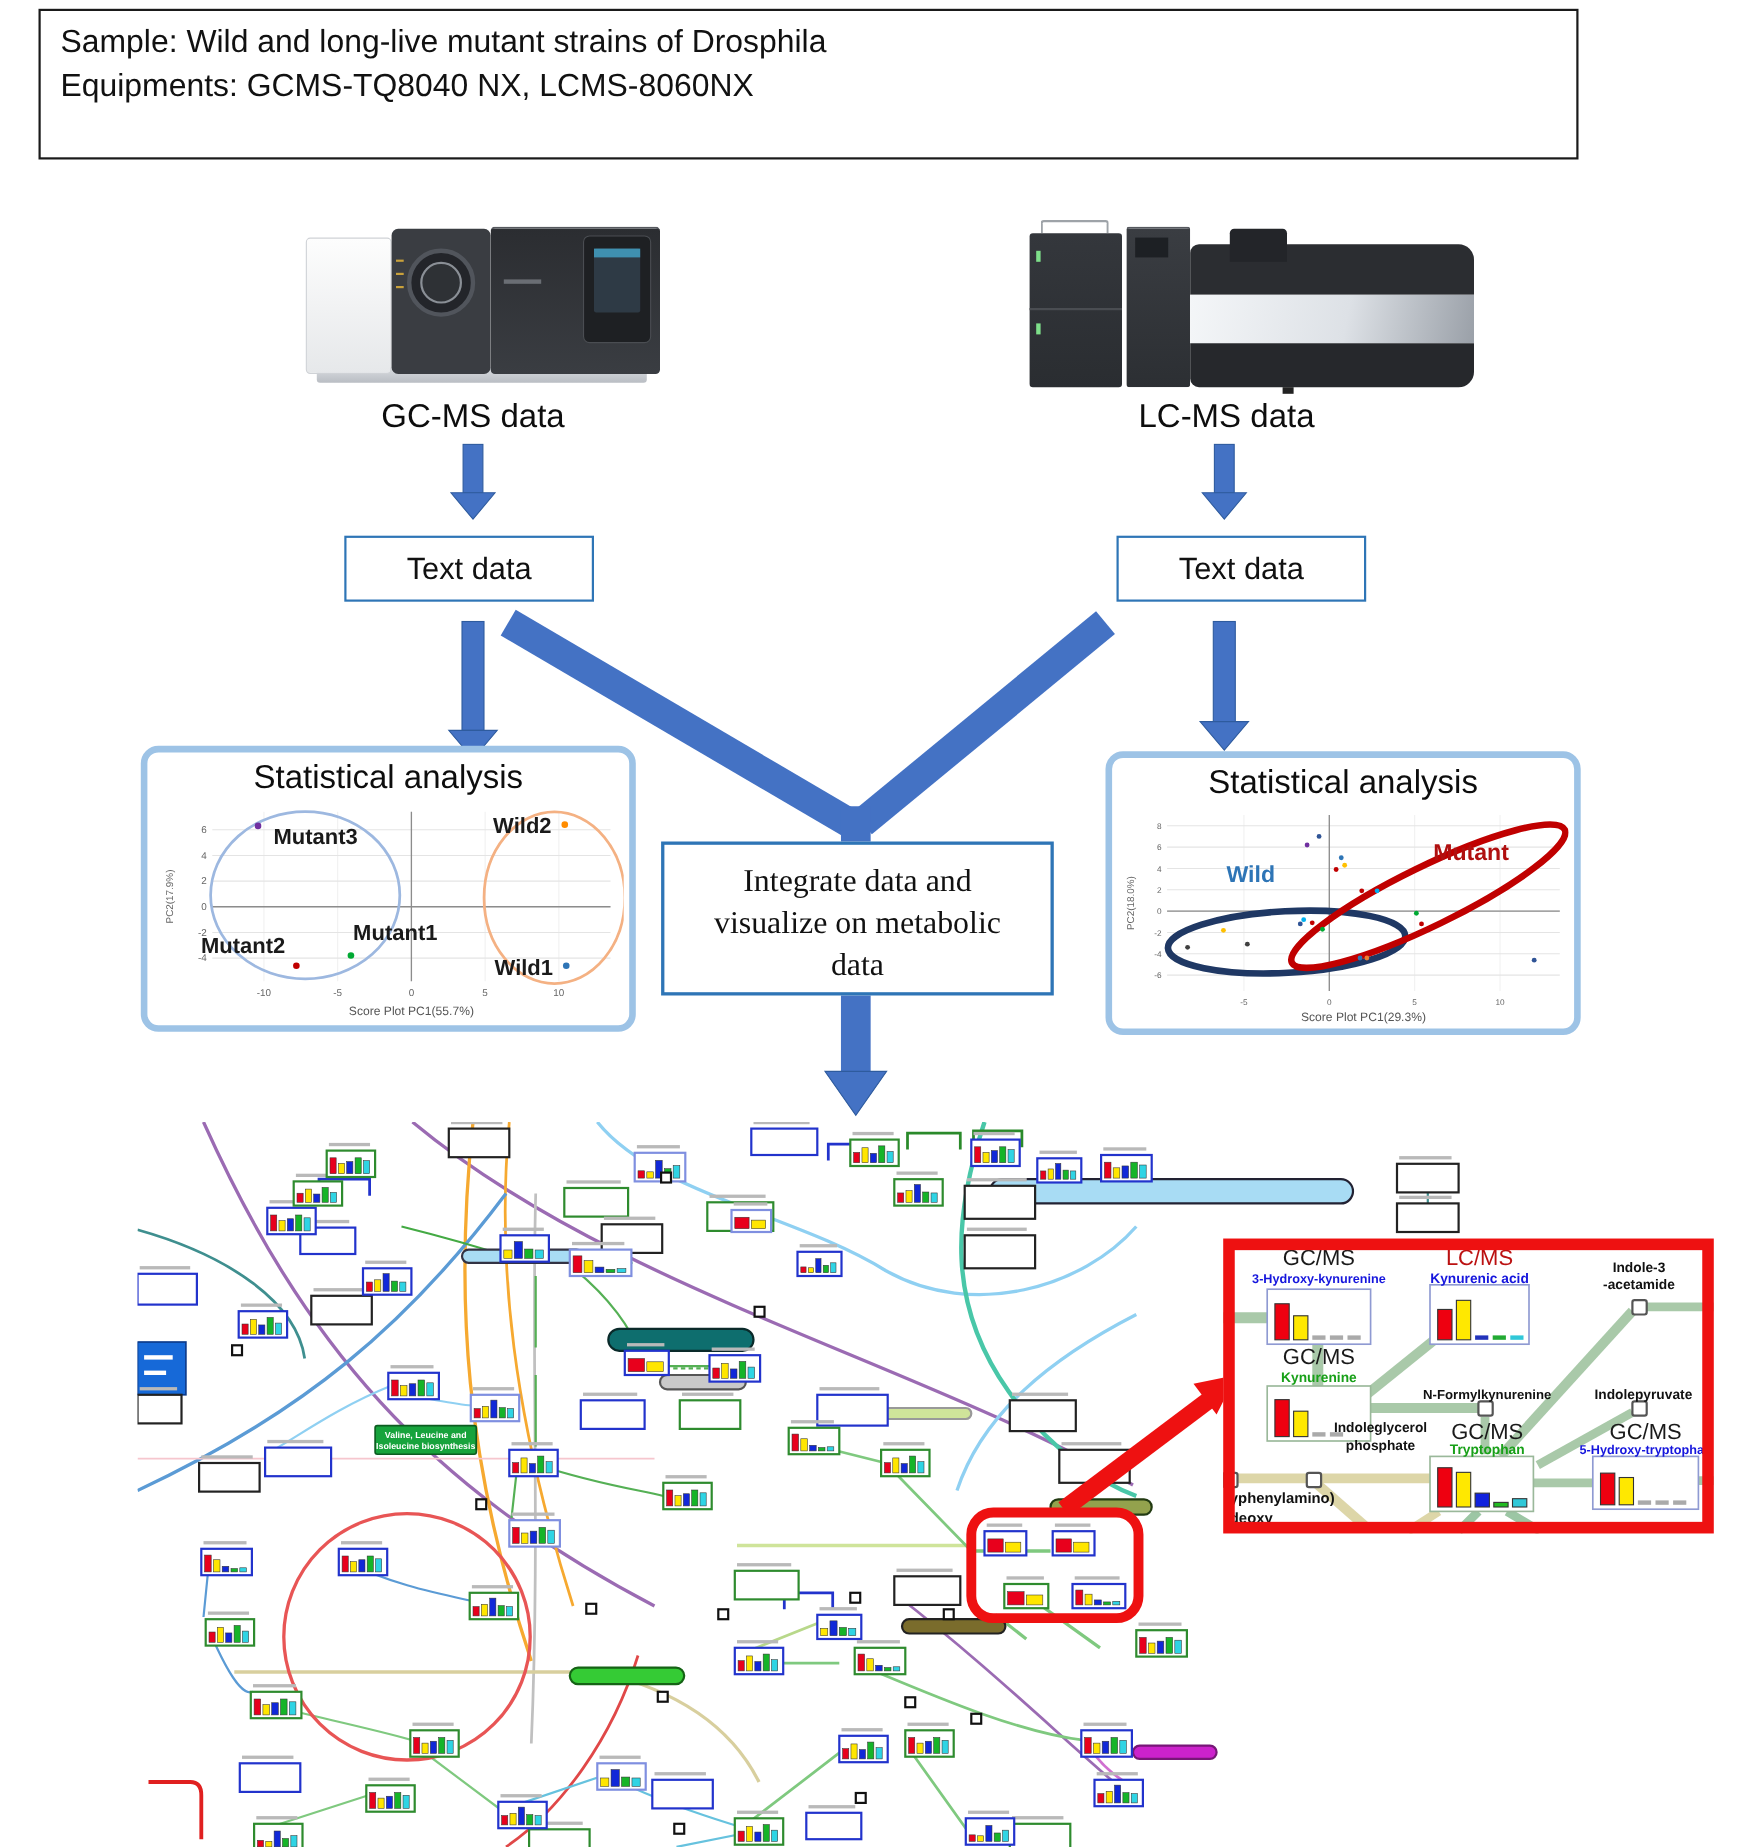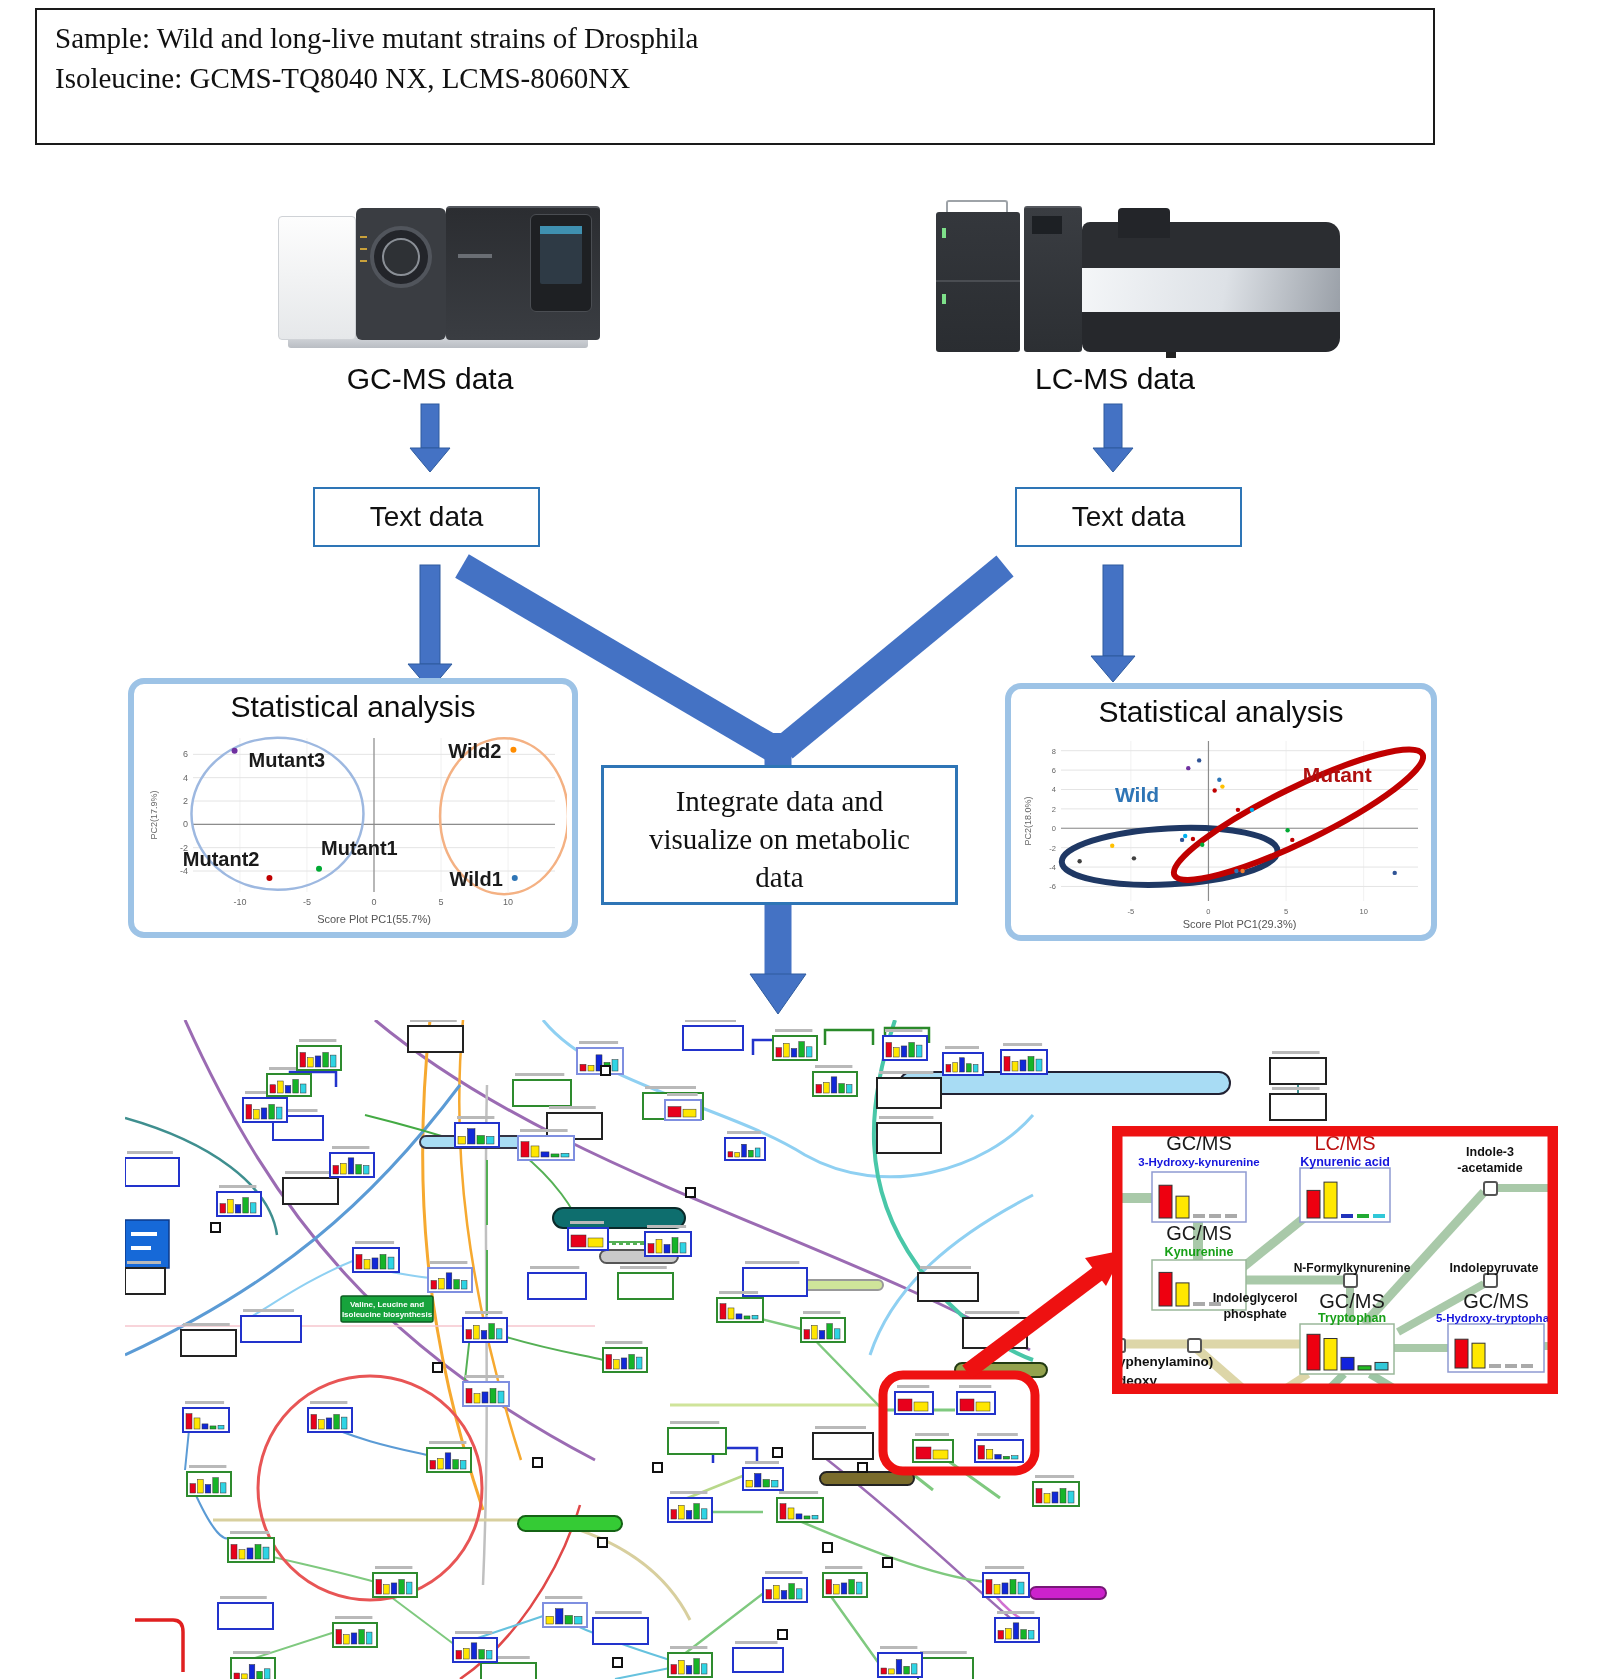--- a/index.html
+++ b/index.html
@@ -1,21 +1,21 @@
 <!DOCTYPE html>
 <html><head>
 <meta charset="utf-8">
 <style>
   html,body{margin:0;padding:0;background:#fff;}
   body{width:1600px;height:1679px;position:relative;overflow:hidden;
        font-family:"Liberation Sans",sans-serif;color:#111;}
   .abs{position:absolute;}
   #header-box{left:35px;top:8px;width:1400px;height:137px;border:2px solid #1a1a1a;
       background:#fff;z-index:10;box-sizing:border-box;padding:8px 0 0 18px;}
-  #header-box .hline{font-size:29px;line-height:40px;color:#111;white-space:nowrap;font-family:Liberation Serif, serif;}
+  #header-box .hline{font-size:29px;line-height:40px;color:#111;white-space:nowrap;}
   .caption{font-size:30px;color:#0d0d0d;text-align:center;z-index:10;}
   .flowbox{background:#fff;border:2px solid #2e75b6;z-index:10;display:flex;
       align-items:center;justify-content:center;font-size:28px;box-sizing:border-box;}
   #integrate-box{left:601px;top:765px;width:357px;height:140px;border:3px solid #2e75b6;
       background:#fff;z-index:10;text-align:center;font-size:29px;line-height:38px;
       padding-top:14px;box-sizing:border-box;font-family:Liberation Serif, serif;}
   .panel{border:6px solid #9dc3e6;border-radius:16px;background:#fff;z-index:10;box-sizing:border-box;}
   .panel-title{text-align:center;font-size:30px;margin-top:6px;color:#0d0d0d;}
   #overlay-svg{left:0;top:0;z-index:4;pointer-events:none;}
   #map-svg{left:125px;top:1020px;z-index:1;}
@@ -24,21 +24,21 @@
   .inst{z-index:10;}
   .inst div{position:absolute;box-sizing:border-box;}
   #gcms-inst{left:278px;top:196px;width:322px;height:164px;}
   #lcms-inst{left:928px;top:194px;width:412px;height:168px;}
 </style>
 </head>
 <body>
 
 <div id="header-box" class="abs">
   <div class="hline">Sample: Wild and long-live mutant strains of Drosphila</div>
-  <div class="hline">Isoleucine: GCMS-TQ8040 NX, LCMS-8060NX</div>
+  <div class="hline">Equipments: GCMS-TQ8040 NX, LCMS-8060NX</div>
 </div>
 
 <div id="gcms-inst" class="abs inst">
   <div style="left:10px;top:138px;width:300px;height:14px;background:linear-gradient(#d9dce0,#b9bdc3);border-radius:3px;"></div>
   <div style="left:0;top:20px;width:78px;height:124px;background:linear-gradient(#fdfdfd,#e6e8ea);border:1px solid #cfd2d6;border-radius:4px;"></div>
   <div style="left:78px;top:12px;width:90px;height:132px;background:#3a3d42;border-radius:6px;"></div>
   <div style="left:92px;top:30px;width:62px;height:62px;border-radius:50%;background:#23252a;border:4px solid #51555c;"></div>
   <div style="left:104px;top:42px;width:38px;height:38px;border-radius:50%;background:#2e3135;border:2px solid #8a8f96;"></div>
   <div style="left:82px;top:40px;width:7px;height:2px;background:#c9a13b;"></div>
   <div style="left:82px;top:52px;width:7px;height:2px;background:#c9a13b;"></div>

